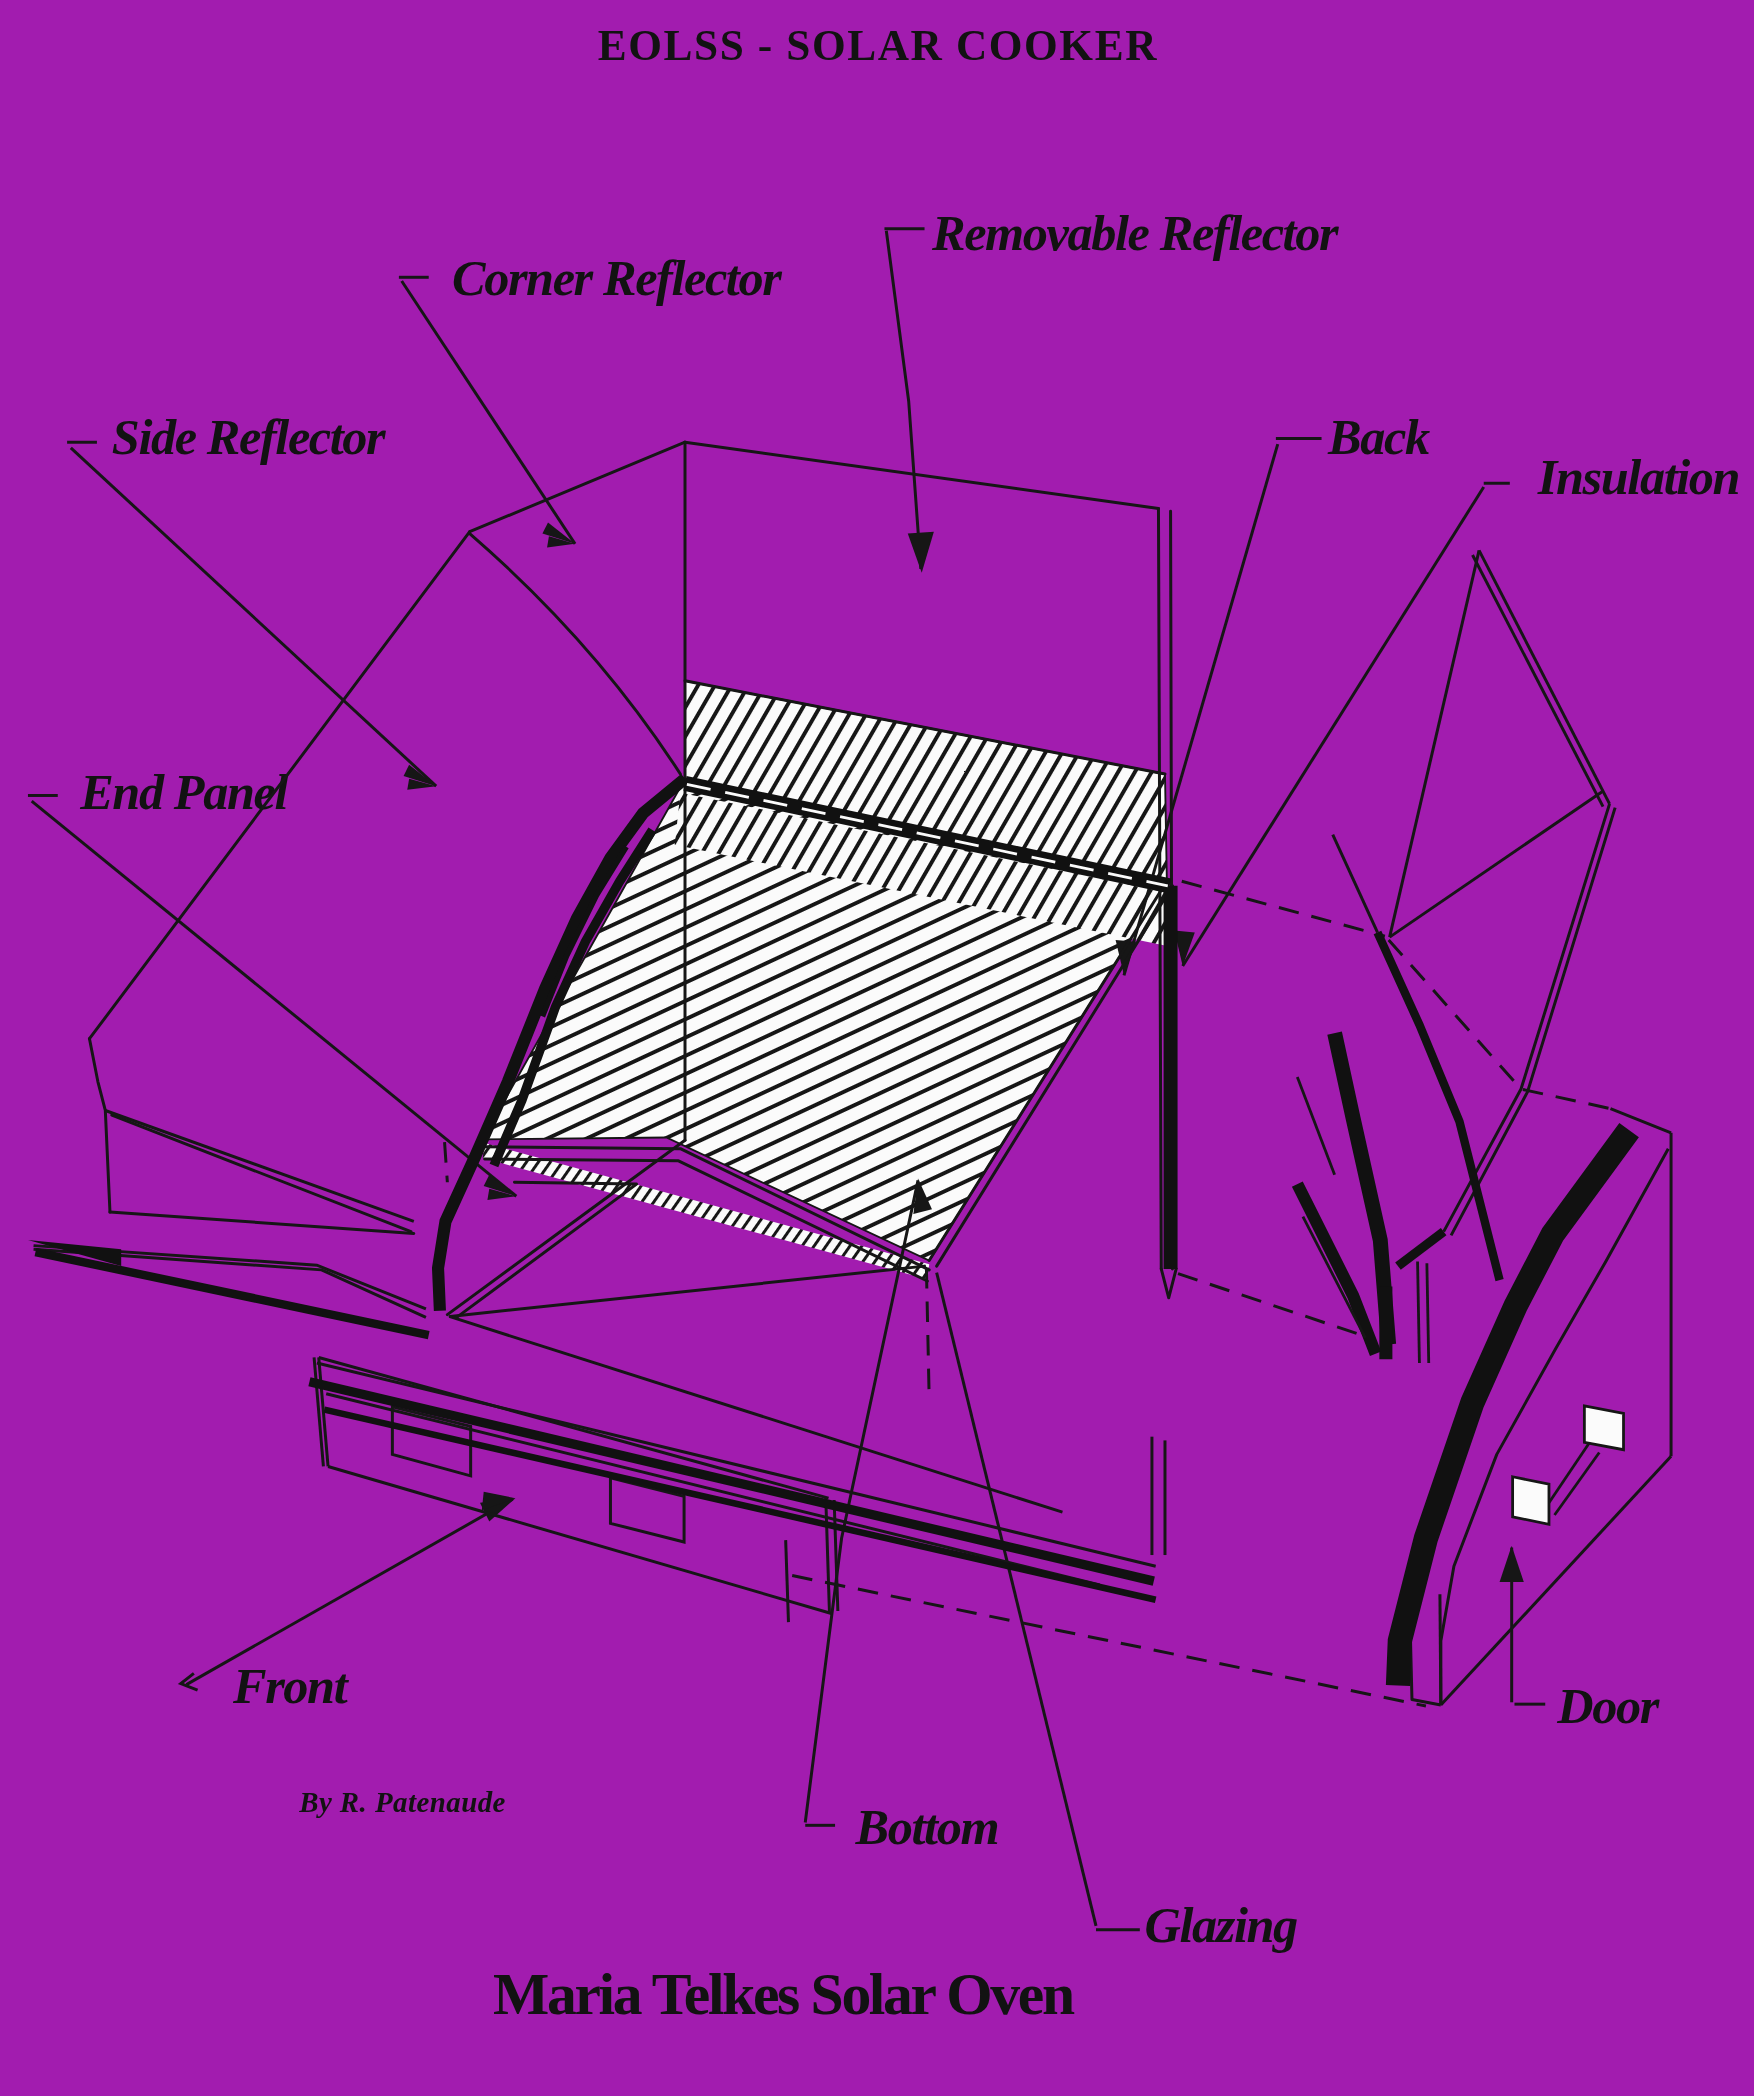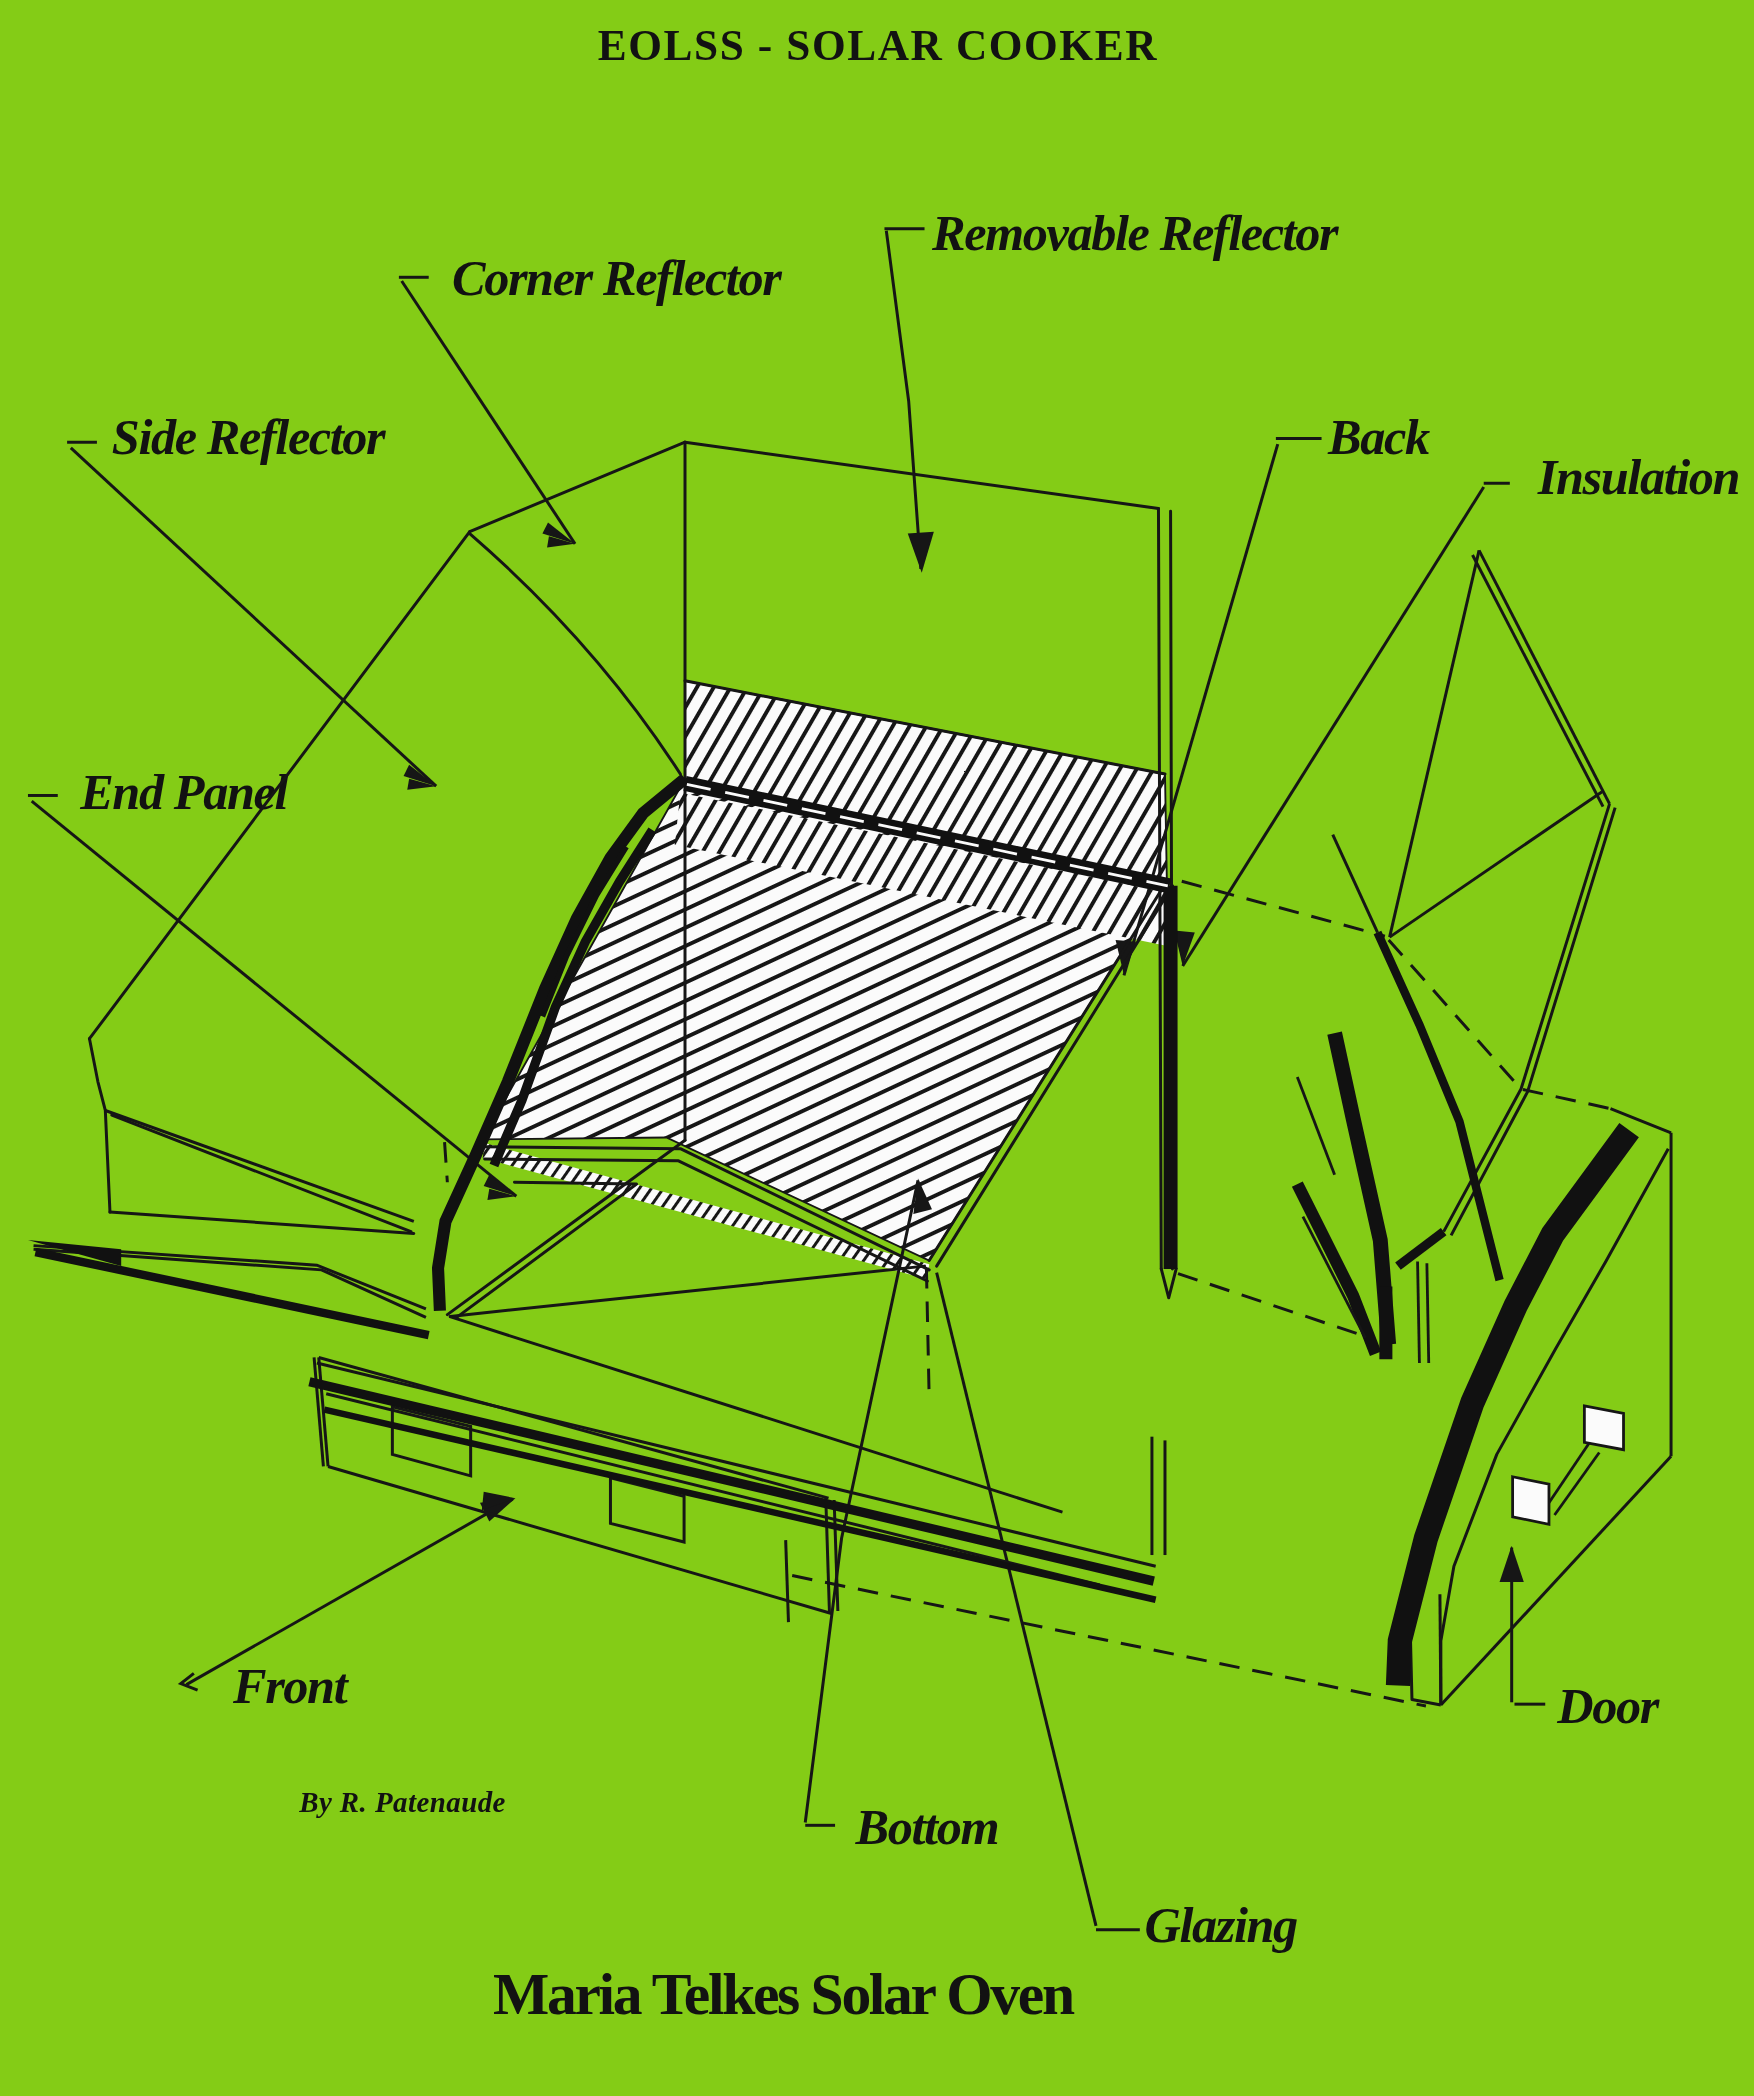--- a/index.html
+++ b/index.html
@@ -1,16 +1,16 @@
 <!DOCTYPE html>
 <html style="font-size:15px"><head>
 <meta charset="utf-8">
 <style>
 html,body{margin:0;padding:0;background:#fbfbfb;}
-#page{position:relative;width:1754px;height:2097px;background:#84cc16;overflow:hidden;}
+#page{position:relative;width:1754px;height:2097px;background:#a21caf;overflow:hidden;}
 svg{position:absolute;left:0;top:0;}
 .lbl{font-family:"Liberation Serif", serif;font-weight:bold;font-style:italic;fill:#121212;font-size:54px;letter-spacing:-1.5px;}
 .ttl{font-family:"Liberation Serif", serif;font-weight:bold;fill:#121212;}
 </style>
 </head>
 <body>
 <div id="page">
 <svg width="1754" height="2097" viewBox="0 0 1882 2249">
 <defs>
 <pattern id="hatchMain" patternUnits="userSpaceOnUse" width="38" height="17.8" patternTransform="rotate(-25 0 0)">

